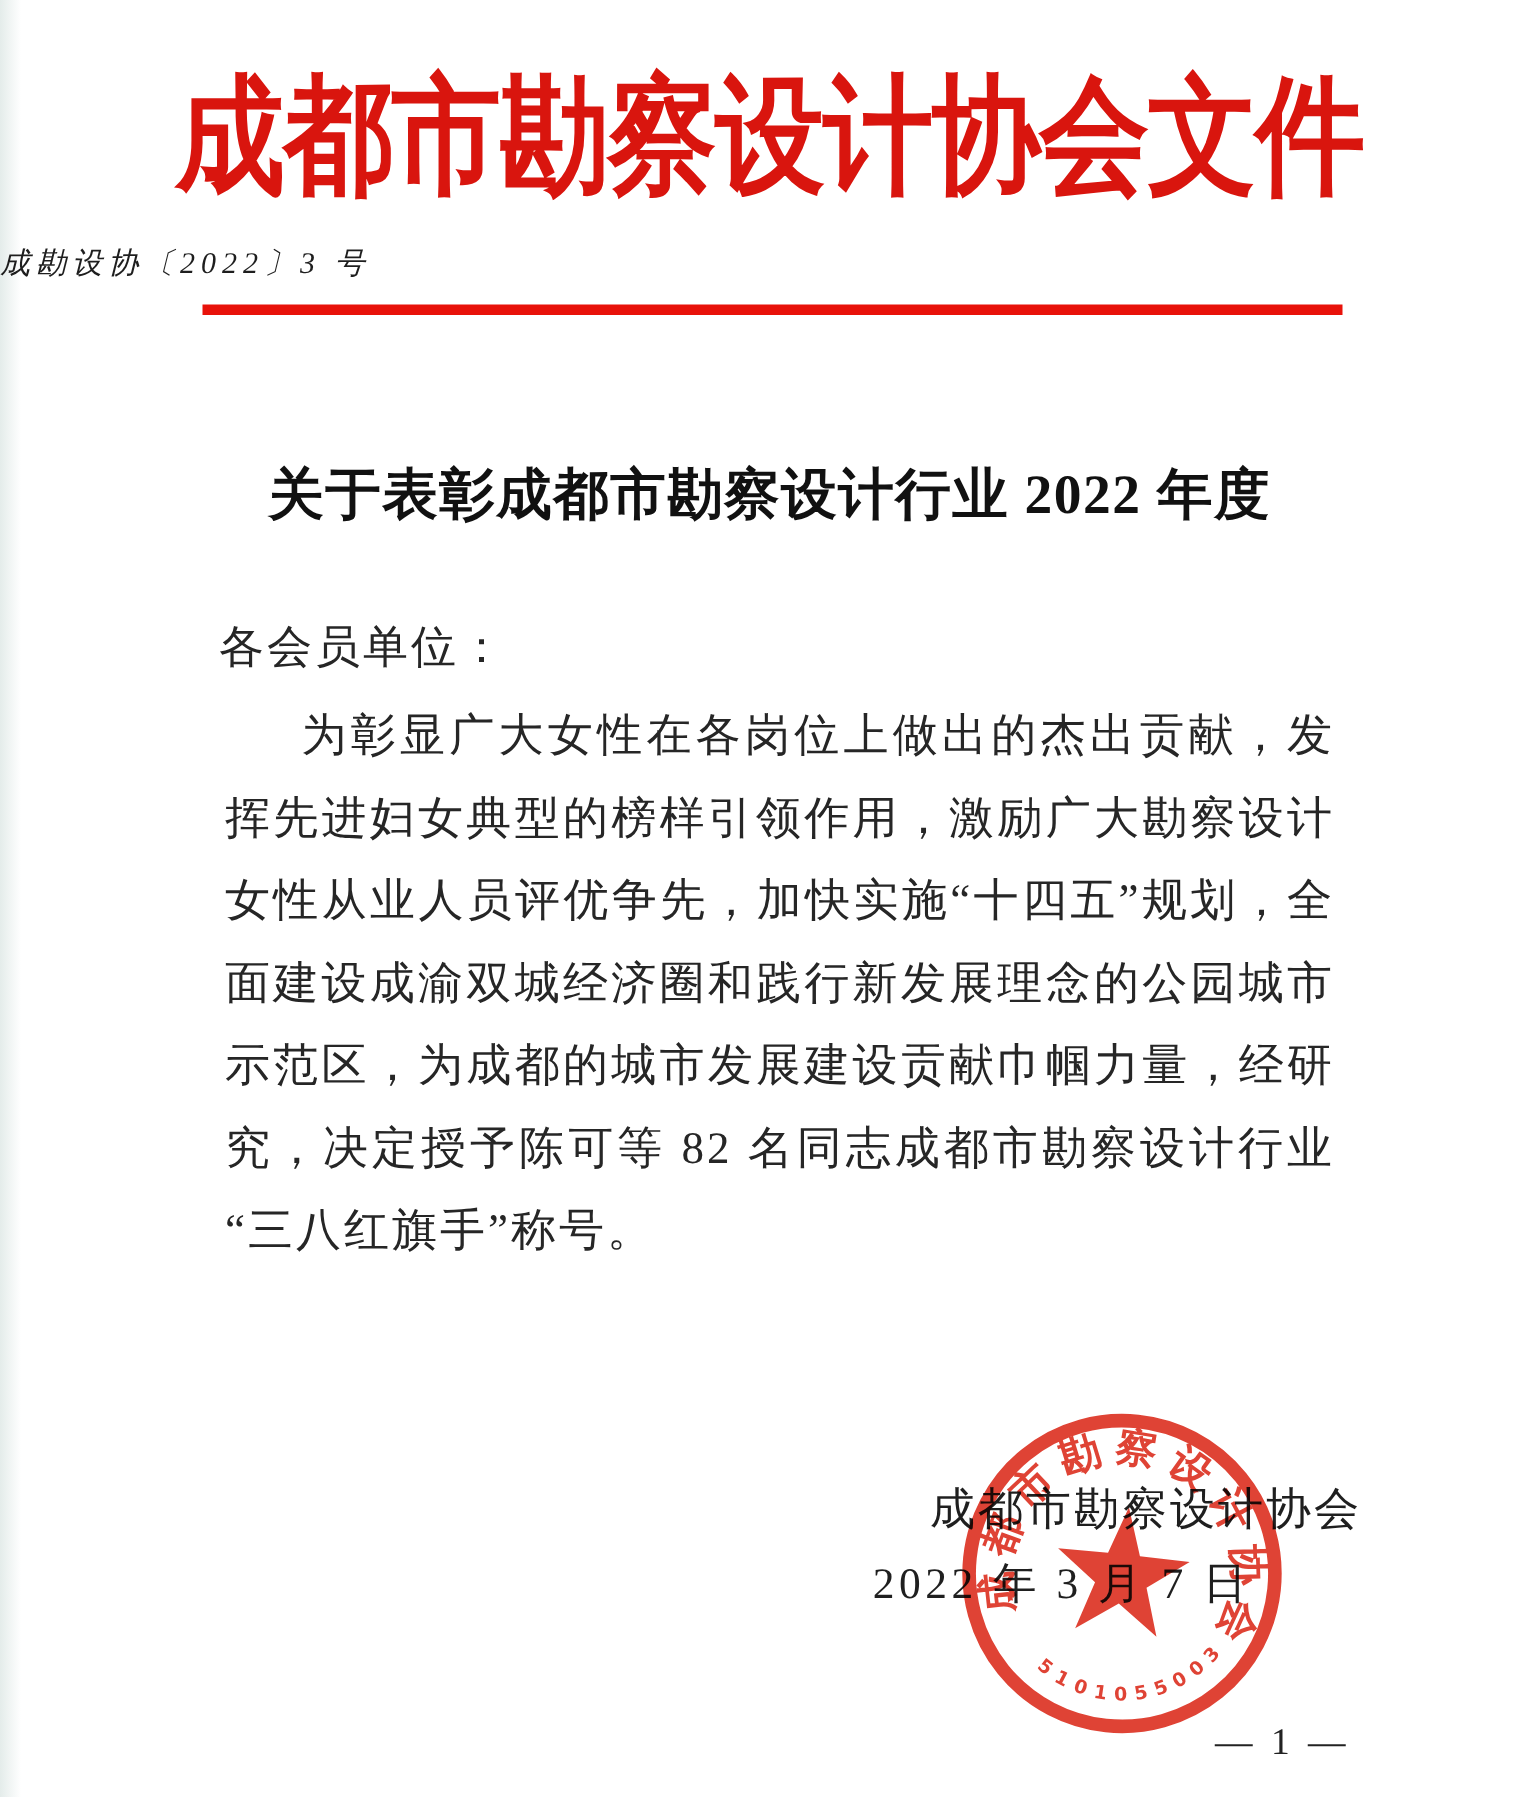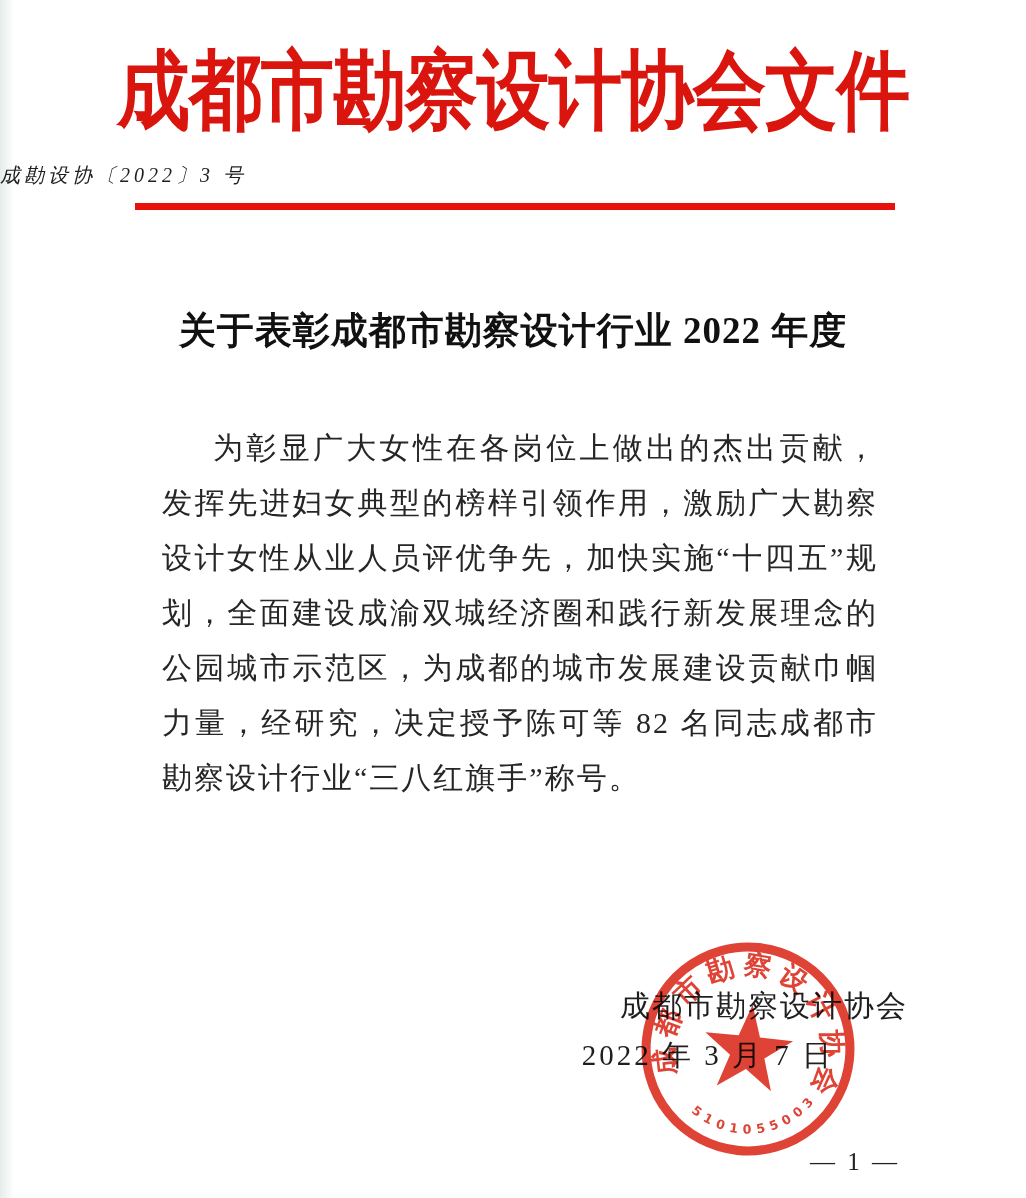--- a/index.html
+++ b/index.html
@@ -48,21 +48,21 @@
     text-align:center;font-size:37px;font-weight:bold;
     line-height:52px;color:#111;letter-spacing:1px;margin-top:43px;
   }
   .body-text{
     position:absolute;left:146px;top:404px;width:748px;
     font-size:30px;line-height:55px;letter-spacing:2px;
     color:var(--text-black);
   }
   .salutation{margin-bottom:0;}
   .body-text p{
-    text-indent:1.7em;text-align:justify;margin:16px;
+    text-indent:1.7em;text-align:justify;margin:4px;
   }
   .signature-org{
     position:absolute;top:986px;right:118px;
     font-size:30px;letter-spacing:2px;color:#1f1f1f;
     z-index:1;white-space:nowrap;
   }
   .signature-date{
     position:absolute;top:1036px;right:192px;
     font-size:29px;letter-spacing:3px;color:#1f1f1f;
     z-index:1;white-space:nowrap;
@@ -103,20 +103,21 @@
 
   <div class="doc-number">成勘设协〔2022〕3 号</div>
 
   <div class="red-divider"></div>
 
   <div class="doc-title">
     <div>关于表彰成都市勘察设计行业 2022 年度</div>
   </div>
 
   <div class="body-text">
+    <div class="salutation">各会员单位：</div>
     <p>为彰显广大女性在各岗位上做出的杰出贡献，发挥先进妇女典型的榜样引领作用，激励广大勘察设计女性从业人员评优争先，加快实施“十四五”规划，全面建设成渝双城经济圈和践行新发展理念的公园城市示范区，为成都的城市发展建设贡献巾帼力量，经研究，决定授予陈可等 82 名同志成都市勘察设计行业“三八红旗手”称号。</p>
   </div>
 
   <div class="signature-org">成都市勘察设计协会</div>
 
   <div class="signature-date">2022 年 3 月 7 日</div>
 
   <div class="seal">
     <svg viewBox="0 0 220 220" xmlns="http://www.w3.org/2000/svg">
       <defs>

